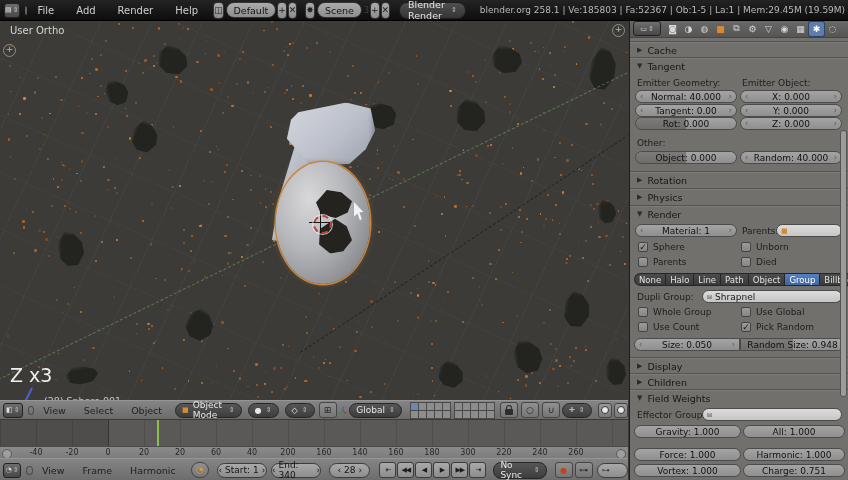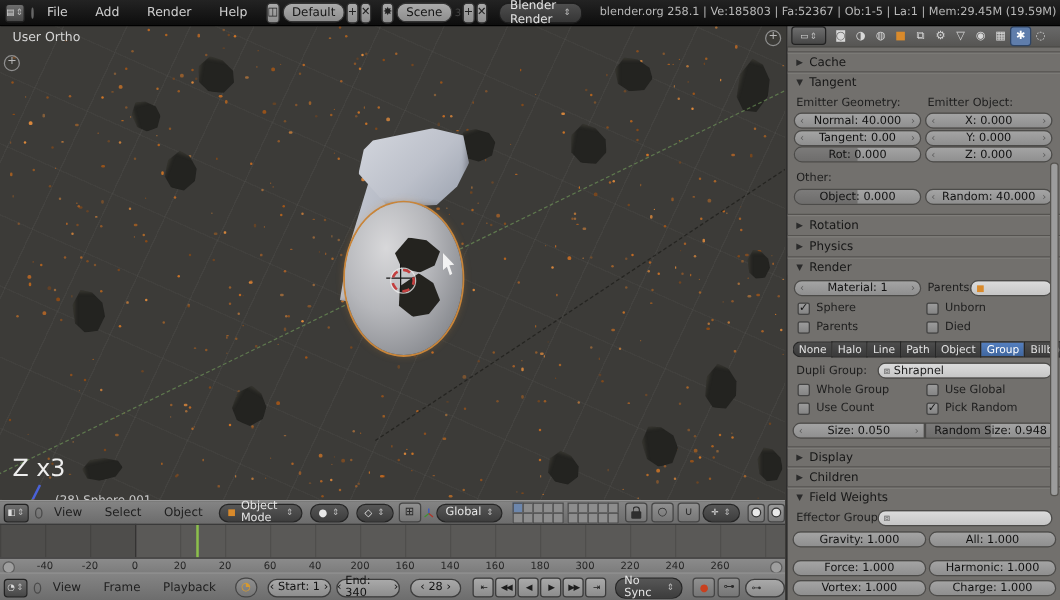--- a/index.html
+++ b/index.html
@@ -852,21 +852,21 @@
   </div>
 
   <div class="gheader abs" style="left:0;top:458px;width:628px;height:22px;">
     <span class="editor-btn" style="margin-left:3px;">
         <span>◔</span>
         <span class="updn">⇕</span>
       </span>
     <span class="pulldown-dot" style="border-color:#4a4a4a;"></span>
     <span class="hmenu">View</span>
     <span class="hmenu">Frame</span>
-    <span class="hmenu">Playback</span>
+    <span class="hmenu">Harmonic</span>
     <span class="icon-btn" style="margin-left:6px;border-radius:8px;width:20px;">
         <span style="color:#d89a2e;">◔</span>
       </span>
     <span class="hpill" style="width:76px;margin-left:8px;">
       <span class="arr l">‹</span>
       <span>Start: 1</span>
       <span class="arr r">›</span>
     </span>
     <span class="hpill" style="width:76px;margin-left:4px;">
       <span class="arr l">‹</span>
@@ -1085,18 +1085,18 @@
     <span class="pill" style="left:4px;top:428px;width:107px;">
         <span class="lbl">Force: 1.000</span>
       </span>
     <span class="pill" style="left:113px;top:428px;width:102px;">
         <span class="lbl">Harmonic: 1.000</span>
       </span>
     <span class="pill" style="left:4px;top:444px;width:107px;">
         <span class="lbl">Vortex: 1.000</span>
       </span>
     <span class="pill" style="left:113px;top:444px;width:102px;">
-        <span class="lbl">Charge: 1.000</span>
+        <span class="lbl">Charge: 0.751</span>
       </span>
 
     <div id="pscroll"></div>
   </div>
 </div>
 
 </body></html>

